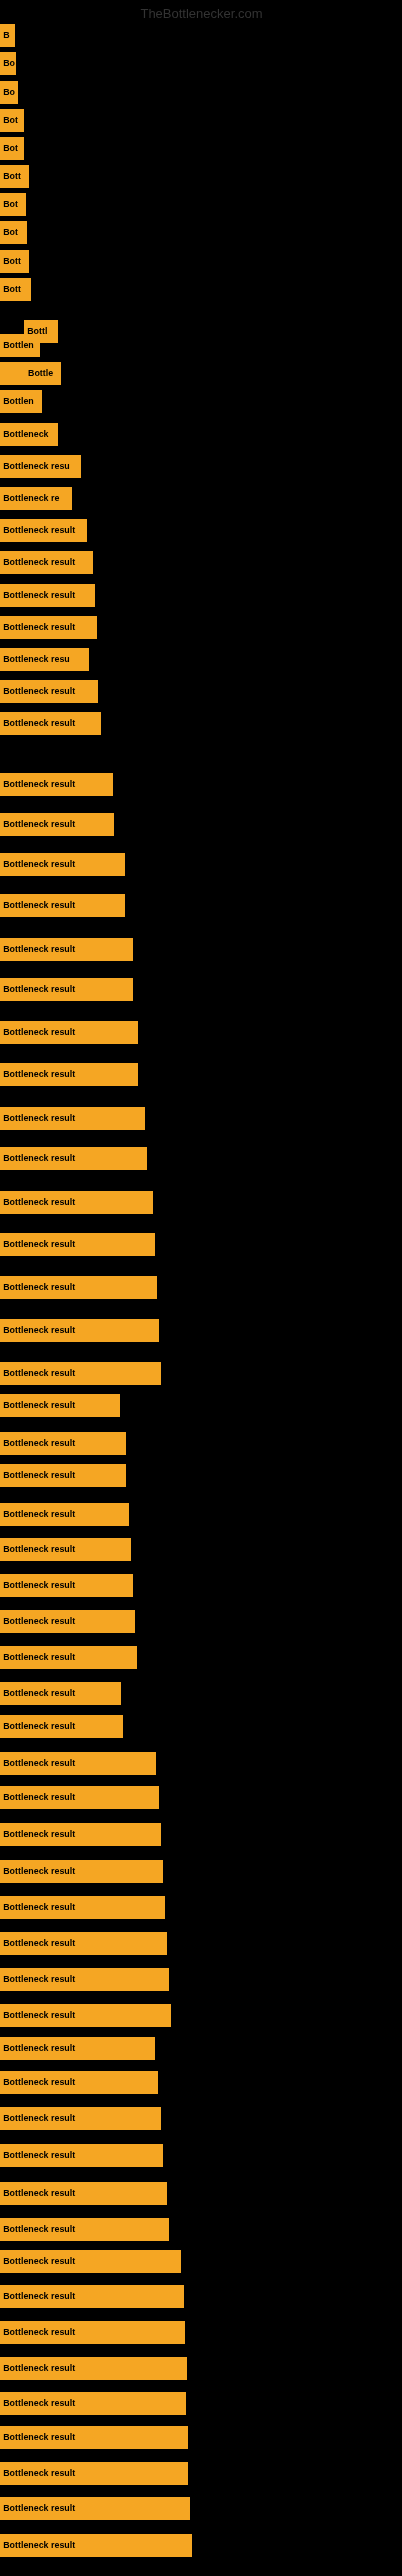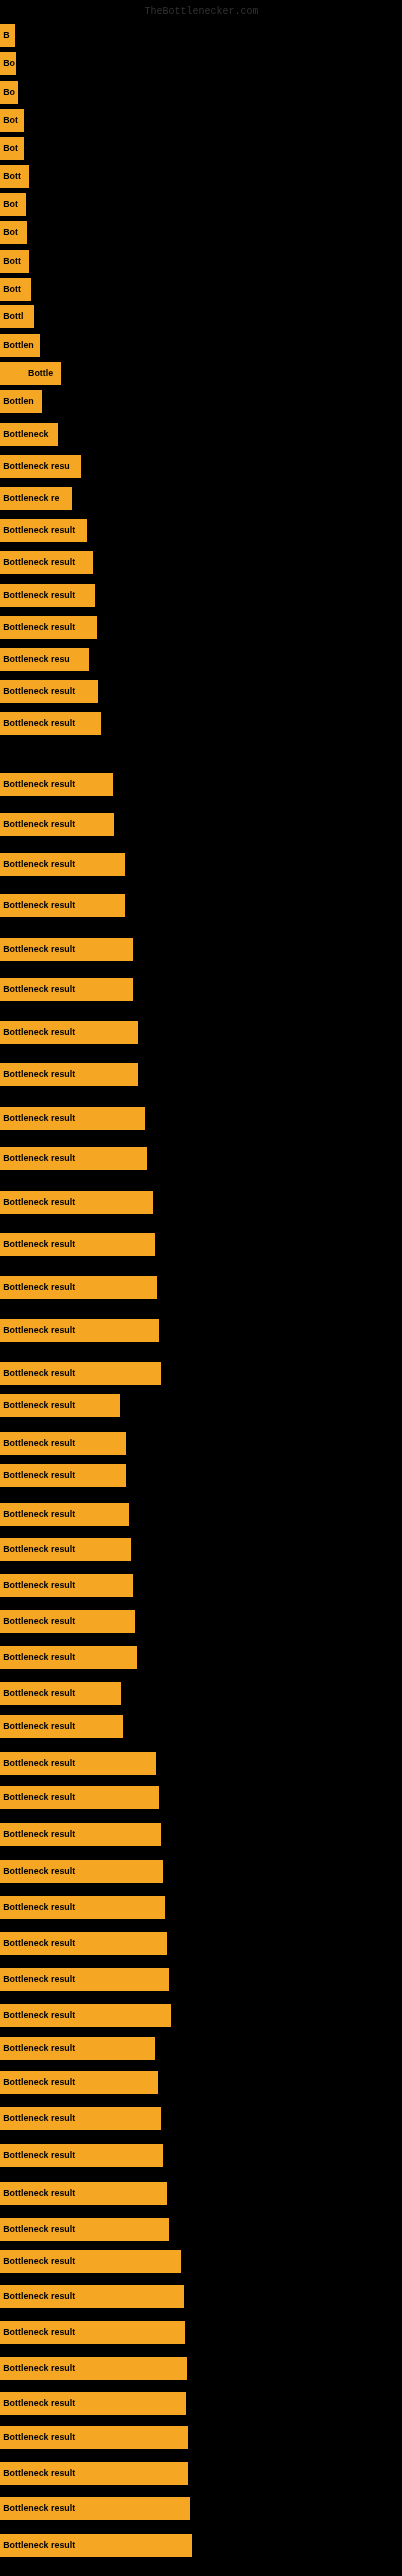--- a/index.html
+++ b/index.html
@@ -13,24 +13,23 @@
       min-height: 2576px;
       font-family: Arial, sans-serif;
       position: relative;
     }
     .site-title {
       position: absolute;
       top: 6.4px;
       left: 50%;
       transform: translateX(-50%);
       color: #333333;
-      font-size: 10px;
+      font-size: 13px;
       font-weight: normal;
       white-space: nowrap;
-      font-family: Liberation Mono, monospace;
     }
     .bar-container {
       position: absolute;
       left: 0;
     }
     .bar {
       background-color: #F5A623;
       color: #000000;
       font-size: 8.9px;
       font-weight: bold;
@@ -91,21 +90,21 @@
     <div class="bar-container" style="top: 250px; left: 0px; width: 29px;">
       <div class="bar" style="width: 29px;">
         <span>Bott</span>
       </div>
     </div>
     <div class="bar-container" style="top: 278px; left: 0px; width: 31px;">
       <div class="bar" style="width: 31px;">
         <span>Bott</span>
       </div>
     </div>
-    <div class="bar-container" style="top: 305px; left: 0px; width: 34px;">
+    <div class="bar-container" style="top: 320px; left: 0px; width: 34px; padding-left: 24px;">
       <div class="bar" style="width: 34px;">
         <span>Bottl</span>
       </div>
     </div>
     <div class="bar-container" style="top: 334px; left: 0px; width: 40px;">
       <div class="bar" style="width: 40px;">
         <span>Bottlen</span>
       </div>
     </div>
     <div class="bar-container" style="top: 362px; left: 0px; width: 39px;">

